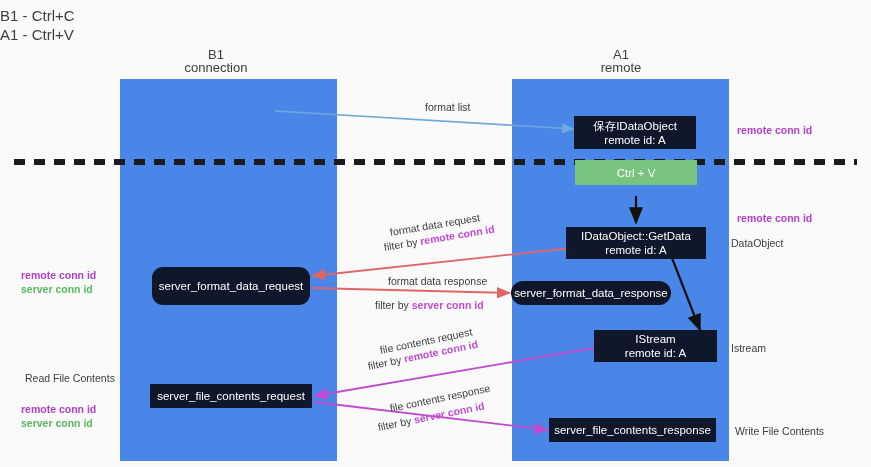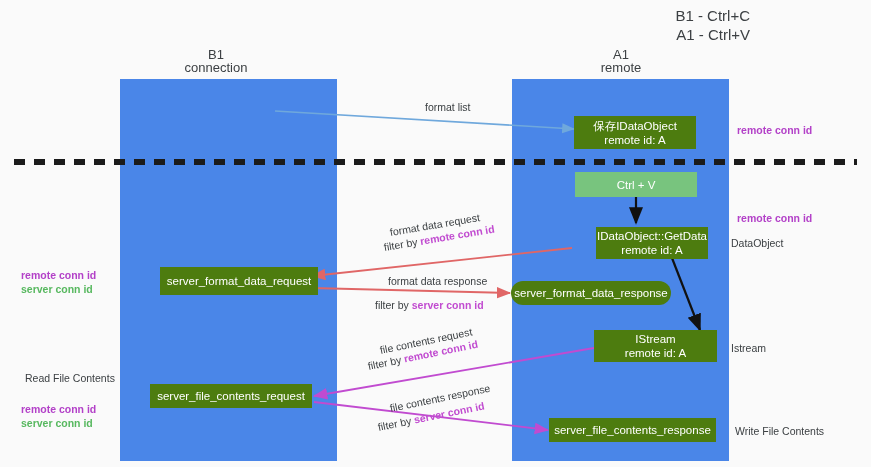--- a/index.html
+++ b/index.html
@@ -11,36 +11,36 @@
     overflow:hidden;
     position:relative;
   }
   #stage{position:absolute;left:0;top:0;width:871px;height:467px;}
   svg#wires{position:absolute;left:0;top:0;width:871px;height:467px;}
 
   .lane{position:absolute;background:#4a86e8;}
 
   .title{
     position:absolute;left:0;top:6px;width:750px;
-    text-align:right;font-size:15px;line-height:19px;color:#3c4043;
+    text-align:left;font-size:15px;line-height:19px;color:#3c4043;
     white-space:pre-line;
   }
 
   .lane-head{
     position:absolute;text-align:center;font-size:13px;line-height:13px;
     color:#3c4043;white-space:pre-line;
   }
 
   .node{
     position:absolute;box-sizing:border-box;
     display:flex;flex-direction:column;align-items:center;justify-content:center;
     color:#ffffff;font-size:11.5px;line-height:14px;text-align:center;
     padding:2px 4px;
   }
-  .node.orange{background:#4d7c0f;}
+  .node.orange{background:#0f172a;}
   .node.green{background:#78c47e;}
   .node .l2{font-size:11.5px;line-height:14px;}
 
   .lbl{
     position:absolute;font-size:10.5px;line-height:13px;color:#3c4043;
     white-space:nowrap;
   }
   .lbl .hl-purple{color:#c14bd0;font-weight:bold;}
   .lbl.rot-a{transform:rotate(-9.5deg);transform-origin:left center;}
   .lbl.rot-b{transform:rotate(-11.5deg);transform-origin:left center;}
@@ -103,30 +103,30 @@
 
     <line x1="314" y1="402" x2="548" y2="430" stroke="#c14bd0" stroke-width="1.8" marker-end="url(#ah-mag)"></line>
   </svg>
 
 
   <div class="node orange" style="left:574px;top:116px;width:122px;height:33px;">
     <span>保存IDataObject</span>
     <span class="l2">remote id: A</span>
   </div>
 
-  <div class="node green" style="left:575px;top:172px;width:122px;height:25px;">
+  <div class="node green" style="left:575px;top:160px;width:122px;height:25px;">
     <span>Ctrl + V</span>
   </div>
 
-  <div class="node orange" style="left:596px;top:227px;width:112px;height:32px;">
+  <div class="node orange" style="left:566px;top:227px;width:140px;height:32px;">
     <span>IDataObject::GetData</span>
     <span class="l2">remote id: A</span>
   </div>
 
-  <div class="node orange" style="left:160px;top:267px;width:158px;height:28px;">
+  <div class="node orange" style="left:152px;top:267px;width:158px;height:38px;border-radius:11px;">
     <span>server_format_data_request</span>
   </div>
 
   <div class="node orange" style="left:511px;top:281px;width:160px;height:24px;border-radius:12px;">
     <span>server_format_data_response</span>
   </div>
 
   <div class="node orange" style="left:594px;top:330px;width:123px;height:32px;">
     <span>IStream</span>
     <span class="l2">remote id: A</span>

